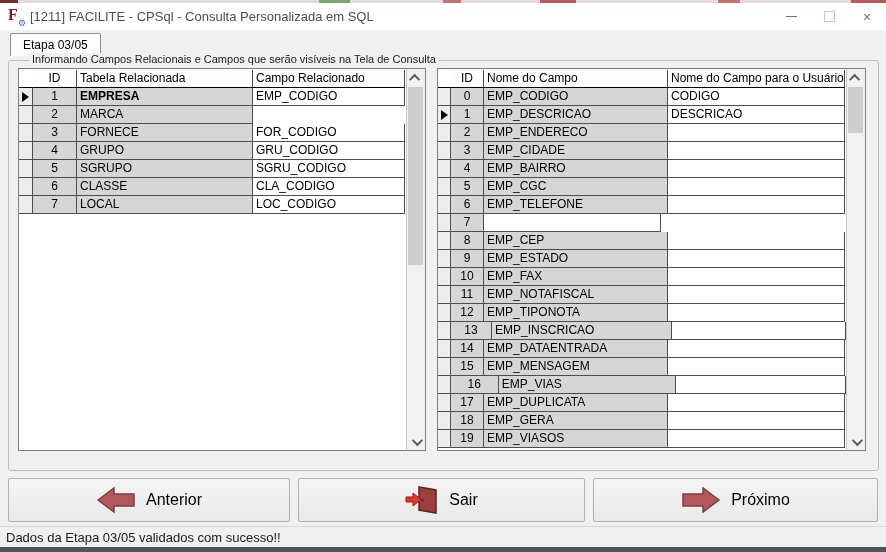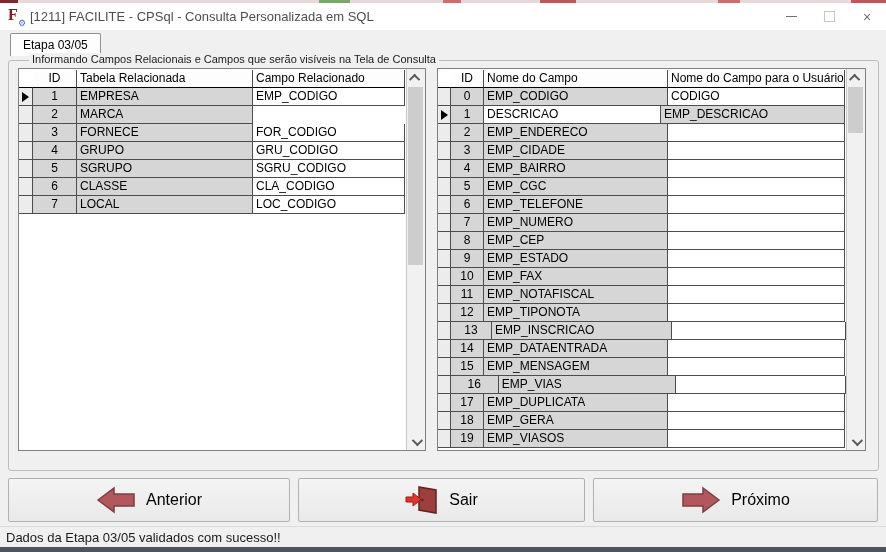--- a/index.html
+++ b/index.html
@@ -117,21 +117,21 @@
           <div class="g-cell g-h g-center" style="width: 44px;">ID</div>
           <div class="g-cell g-h" style="width: 176px;">Tabela Relacionada</div>
           <div class="g-cell g-h" style="width: 152px;">Campo Relacionado</div>
         </div>
       <div class="g-rows">
           <div class="g-row">
             <div class="g-cell g-ind" style="width: 14px;">
               <span class="g-arrow"></span>
             </div>
             <div class="g-cell g-center g-fixed" style="width: 44px;">1</div>
-            <div class="g-cell g-fixed" style="width: 176px;">EMPRESA</div>
+            <div class="g-cell g-fixed" style="width: 176px; font-weight: bold;">EMPRESA</div>
             <div class="g-cell g-free" style="width: 152px;">EMP_CODIGO</div>
           </div>
           <div class="g-row">
             <div class="g-cell g-ind" style="width: 14px;"></div>
             <div class="g-cell g-center g-fixed" style="width: 44px;">2</div>
             <div class="g-cell g-fixed" style="width: 176px;">MARCA</div>
           </div>
           <div class="g-row">
             <div class="g-cell g-ind" style="width: 14px;"></div>
             <div class="g-cell g-center g-fixed" style="width: 44px;">3</div>
@@ -190,22 +190,22 @@
             <div class="g-cell g-ind" style="width: 13px;"></div>
             <div class="g-cell g-center g-fixed" style="width: 33px;">0</div>
             <div class="g-cell g-fixed" style="width: 184px;">EMP_CODIGO</div>
             <div class="g-cell g-free" style="width: 177px;">CODIGO</div>
           </div>
           <div class="g-row">
             <div class="g-cell g-ind" style="width: 13px;">
               <span class="g-arrow"></span>
             </div>
             <div class="g-cell g-center g-fixed" style="width: 33px;">1</div>
+            <div class="g-cell g-fixed" style="width: 184px;">EMP_DESCRICAO</div>
             <div class="g-cell g-free" style="width: 177px;">DESCRICAO</div>
-            <div class="g-cell g-fixed" style="width: 184px;">EMP_DESCRICAO</div>
           </div>
           <div class="g-row">
             <div class="g-cell g-ind" style="width: 13px;"></div>
             <div class="g-cell g-center g-fixed" style="width: 33px;">2</div>
             <div class="g-cell g-fixed" style="width: 184px;">EMP_ENDERECO</div>
             <div class="g-cell g-free" style="width: 177px;"></div>
           </div>
           <div class="g-row">
             <div class="g-cell g-ind" style="width: 13px;"></div>
             <div class="g-cell g-center g-fixed" style="width: 33px;">3</div>
@@ -226,21 +226,20 @@
           </div>
           <div class="g-row">
             <div class="g-cell g-ind" style="width: 13px;"></div>
             <div class="g-cell g-center g-fixed" style="width: 33px;">6</div>
             <div class="g-cell g-fixed" style="width: 184px;">EMP_TELEFONE</div>
             <div class="g-cell g-free" style="width: 177px;"></div>
           </div>
           <div class="g-row">
             <div class="g-cell g-ind" style="width: 13px;"></div>
             <div class="g-cell g-center g-fixed" style="width: 33px;">7</div>
-            <div class="g-cell g-fixed" style="width: 184px;">EMP_NUMERO</div>
             <div class="g-cell g-free" style="width: 177px;"></div>
           </div>
           <div class="g-row">
             <div class="g-cell g-ind" style="width: 13px;"></div>
             <div class="g-cell g-center g-fixed" style="width: 33px;">8</div>
             <div class="g-cell g-fixed" style="width: 184px;">EMP_CEP</div>
             <div class="g-cell g-free" style="width: 177px;"></div>
           </div>
           <div class="g-row">
             <div class="g-cell g-ind" style="width: 13px;"></div>

